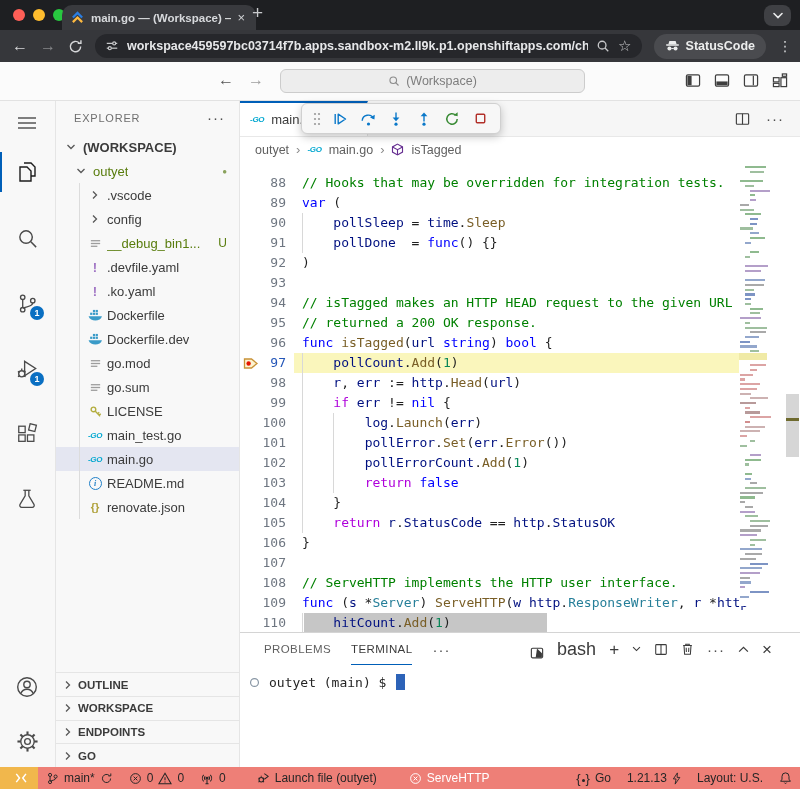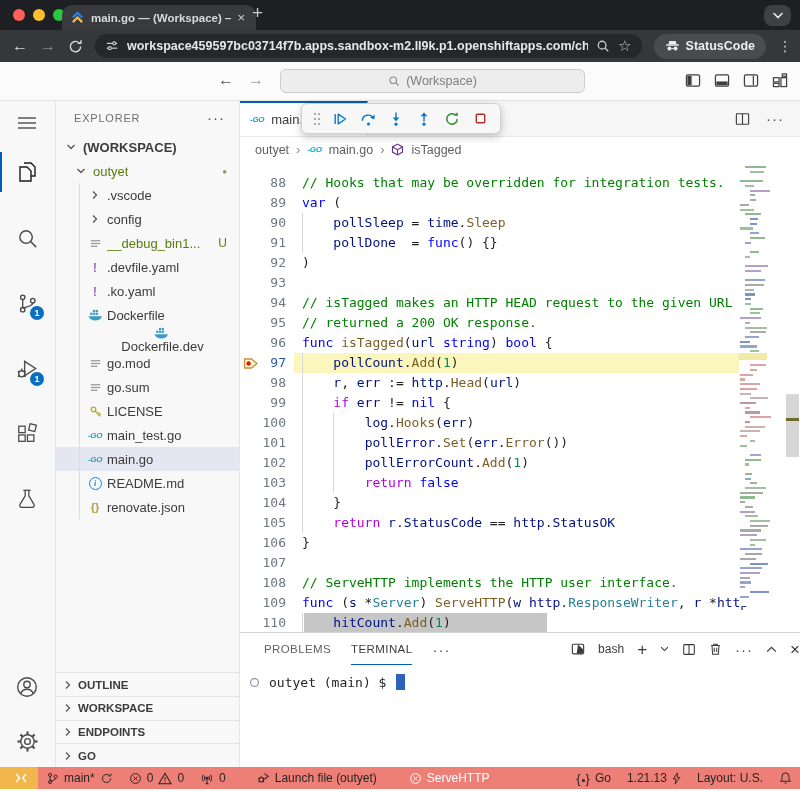--- a/index.html
+++ b/index.html
@@ -74,26 +74,26 @@
   .guide{position:absolute;top:0;height:20px;width:1px;background:#d8d8d8;z-index:1}
   .bpicon{position:absolute;left:3px;top:4px;z-index:3}
   .pln{color:#1f1f1f}.com{color:#008000}.kw{color:#0000ff}.ctl{color:#af00db}
   .var{color:#001080}.fn{color:#795e26}.typ{color:#267f99}.num{color:#098658}
   .minimap{position:absolute;left:499px;top:4px;width:28px;height:440px;background:#fff;z-index:4}
   .sbar{position:absolute;right:0;top:0;width:15px;height:470px;z-index:5}
   .thumb{position:absolute;left:1px;right:1px;top:232px;height:63px;background:rgba(90,90,90,.25)}
   .omark{position:absolute;left:1px;right:1px;top:256px;height:3px;background:#6e6a2e}
   
   .panel{height:135px;border-top:1px solid #d4d4d4;background:#fff;position:relative;box-sizing:border-box}
-  .phead{height:32px;display:flex;align-items:center;padding:0 0 0 24px;gap:20px}
+  .phead{height:32px;display:flex;align-items:center;padding:0 28px 0 24px;gap:20px}
   .ptab{font-size:11.5px;color:#616161;letter-spacing:.4px;height:31px;display:flex;align-items:center;box-sizing:border-box}
   .ptab.active{color:#3b3b3b;border-bottom:1.5px solid var(--accent,#005fb8)}
   .pmore{color:#4f4f4f;font-size:15px;letter-spacing:1px}
   .pactions{margin-left:auto;display:flex;align-items:center;gap:13px}
-  .bashlbl{display:flex;align-items:flex-end;gap:13px;font-size:12px;color:#3b3b3b}
+  .bashlbl{display:flex;align-items:flex-end;gap:13px;font-size:18px;color:#3b3b3b}
   .plus{font-size:17px;color:#3b3b3b;line-height:1}
   .px{font-size:17px;color:#3b3b3b;line-height:1}
   .tline{display:flex;align-items:center;padding-left:9px;margin-top:9px;font-family:"DejaVu Sans Mono",monospace;
     font-size:13px;color:#252525}
   .tprompt{margin-left:9px}
   .cursor{display:inline-block;width:9px;height:16px;background:#2d63b8;margin-left:10px;vertical-align:middle}
   
   .statusbar{height:22px;background:var(--sbarbg,#ee7f77);display:flex;align-items:stretch;font-size:12px;color:#262626}
   .remote{width:38px;background:var(--remotebg,#f1b74c);display:flex;align-items:center;justify-content:center;flex:none}
   .sitem{display:flex;align-items:center;gap:5px;padding:0 8px;white-space:nowrap}
@@ -400,21 +400,21 @@
                   <rect x="8.2" y="1" width="2.4" height="2.4"></rect>
                   <rect x="2.2" y="4" width="2.4" height="2.4"></rect>
                   <rect x="5.2" y="4" width="2.4" height="2.4"></rect>
                   <rect x="8.2" y="4" width="2.4" height="2.4"></rect>
                   <path d="M.5 7.8 h14.5 c-.8 3.2-3.8 4.7-7.2 4.7 -3.2 0-6.3-1.3-7.3-4.7 Z"></path>
                 </g>
               </svg>
             </span>
             <span class="tlabel">Dockerfile</span>
           </div>
-          <div class="trow child" style="padding-left: 30px; flex-direction: column;">
+          <div class="trow child" style="padding-left: 30px;">
             <span class="ticon">
               <svg width="15" height="12" viewBox="0 0 16 13">
                 <g fill="#3a9bc8">
                   <rect x="5.2" y="1" width="2.4" height="2.4"></rect>
                   <rect x="8.2" y="1" width="2.4" height="2.4"></rect>
                   <rect x="2.2" y="4" width="2.4" height="2.4"></rect>
                   <rect x="5.2" y="4" width="2.4" height="2.4"></rect>
                   <rect x="8.2" y="4" width="2.4" height="2.4"></rect>
                   <path d="M.5 7.8 h14.5 c-.8 3.2-3.8 4.7-7.2 4.7 -3.2 0-6.3-1.3-7.3-4.7 Z"></path>
                 </g>
@@ -562,21 +562,21 @@
             <div class="cl"><span class="ln">93</span><span class="ctext"></span></div>
             <div class="cl"><span class="ln">94</span><span class="ctext"><span class="com">// isTagged makes an HTTP HEAD request to the given URL</span></span></div>
             <div class="cl"><span class="ln">95</span><span class="ctext"><span class="com">// returned a 200 OK response.</span></span></div>
             <div class="cl"><span class="ln">96</span><span class="ctext"><span class="kw">func</span><span class="pln"> </span><span class="fn">isTagged</span><span class="pln">(</span><span class="var">url</span><span class="pln"> </span><span class="kw">string</span><span class="pln">) </span><span class="kw">bool</span><span class="pln"> {</span></span></div>
             <div class="cl"><div class="hlbar"></div><div class="guide" style="left:62.0px"></div><span class="bpicon"><svg width="16" height="13" viewBox="0 0 16 13">
                   <path d="M1.5 2 H8.5 L14 6.5 L8.5 11 H1.5 Z" fill="#fdf3d0" stroke="#c89237" stroke-width="1.3"></path>
                   <circle cx="5.6" cy="6.5" r="2.2" fill="#e51400"></circle>
                 </svg></span><span class="ln lnhl">97</span><span class="ctext"><span class="pln">    </span><span class="var">pollCount</span><span class="pln">.</span><span class="fn">Add</span><span class="pln">(</span><span class="num">1</span><span class="pln">)</span></span></div>
             <div class="cl"><div class="guide" style="left:62.0px"></div><span class="ln">98</span><span class="ctext"><span class="pln">    </span><span class="var">r</span><span class="pln">, </span><span class="var">err</span><span class="pln"> := </span><span class="var">http</span><span class="pln">.</span><span class="fn">Head</span><span class="pln">(</span><span class="var">url</span><span class="pln">)</span></span></div>
             <div class="cl"><div class="guide" style="left:62.0px"></div><span class="ln">99</span><span class="ctext"><span class="pln">    </span><span class="ctl">if</span><span class="pln"> </span><span class="var">err</span><span class="pln"> != </span><span class="kw">nil</span><span class="pln"> {</span></span></div>
-            <div class="cl"><div class="guide" style="left:62.0px"></div><div class="guide" style="left:93.3px"></div><span class="ln">100</span><span class="ctext"><span class="pln">        </span><span class="var">log</span><span class="pln">.</span><span class="fn">Hooks</span><span class="pln">(</span><span class="var">err</span><span class="pln">)</span></span></div>
+            <div class="cl"><div class="guide" style="left:62.0px"></div><div class="guide" style="left:93.3px"></div><span class="ln">100</span><span class="ctext"><span class="pln">        </span><span class="var">log</span><span class="pln">.</span><span class="fn">Launch</span><span class="pln">(</span><span class="var">err</span><span class="pln">)</span></span></div>
             <div class="cl"><div class="guide" style="left:62.0px"></div><div class="guide" style="left:93.3px"></div><span class="ln">101</span><span class="ctext"><span class="pln">        </span><span class="var">pollError</span><span class="pln">.</span><span class="fn">Set</span><span class="pln">(</span><span class="var">err</span><span class="pln">.</span><span class="fn">Error</span><span class="pln">())</span></span></div>
             <div class="cl"><div class="guide" style="left:62.0px"></div><div class="guide" style="left:93.3px"></div><span class="ln">102</span><span class="ctext"><span class="pln">        </span><span class="var">pollErrorCount</span><span class="pln">.</span><span class="fn">Add</span><span class="pln">(</span><span class="num">1</span><span class="pln">)</span></span></div>
             <div class="cl"><div class="guide" style="left:62.0px"></div><div class="guide" style="left:93.3px"></div><span class="ln">103</span><span class="ctext"><span class="pln">        </span><span class="ctl">return</span><span class="pln"> </span><span class="kw">false</span></span></div>
             <div class="cl"><div class="guide" style="left:62.0px"></div><span class="ln">104</span><span class="ctext"><span class="pln">    }</span></span></div>
             <div class="cl"><div class="guide" style="left:62.0px"></div><span class="ln">105</span><span class="ctext"><span class="pln">    </span><span class="ctl">return</span><span class="pln"> </span><span class="var">r</span><span class="pln">.</span><span class="var">StatusCode</span><span class="pln"> == </span><span class="var">http</span><span class="pln">.</span><span class="var">StatusOK</span></span></div>
             <div class="cl"><span class="ln">106</span><span class="ctext"><span class="pln">}</span></span></div>
             <div class="cl"><span class="ln">107</span><span class="ctext"></span></div>
             <div class="cl"><span class="ln">108</span><span class="ctext"><span class="com">// ServeHTTP implements the HTTP user interface.</span></span></div>
             <div class="cl"><span class="ln">109</span><span class="ctext"><span class="kw">func</span><span class="pln"> (</span><span class="var">s</span><span class="pln"> *</span><span class="typ">Server</span><span class="pln">) </span><span class="fn">ServeHTTP</span><span class="pln">(</span><span class="var">w</span><span class="pln"> </span><span class="var">http</span><span class="pln">.</span><span class="typ">ResponseWriter</span><span class="pln">, </span><span class="var">r</span><span class="pln"> *</span><span class="var">http</span></span></div>
             <div class="cl"><div class="selbar"></div><div class="guide" style="left:62.0px"></div><span class="ln">110</span><span class="ctext"><span class="pln">    </span><span class="var">hitCount</span><span class="pln">.</span><span class="fn">Add</span><span class="pln">(</span><span class="num">1</span><span class="pln">)</span></span></div>

